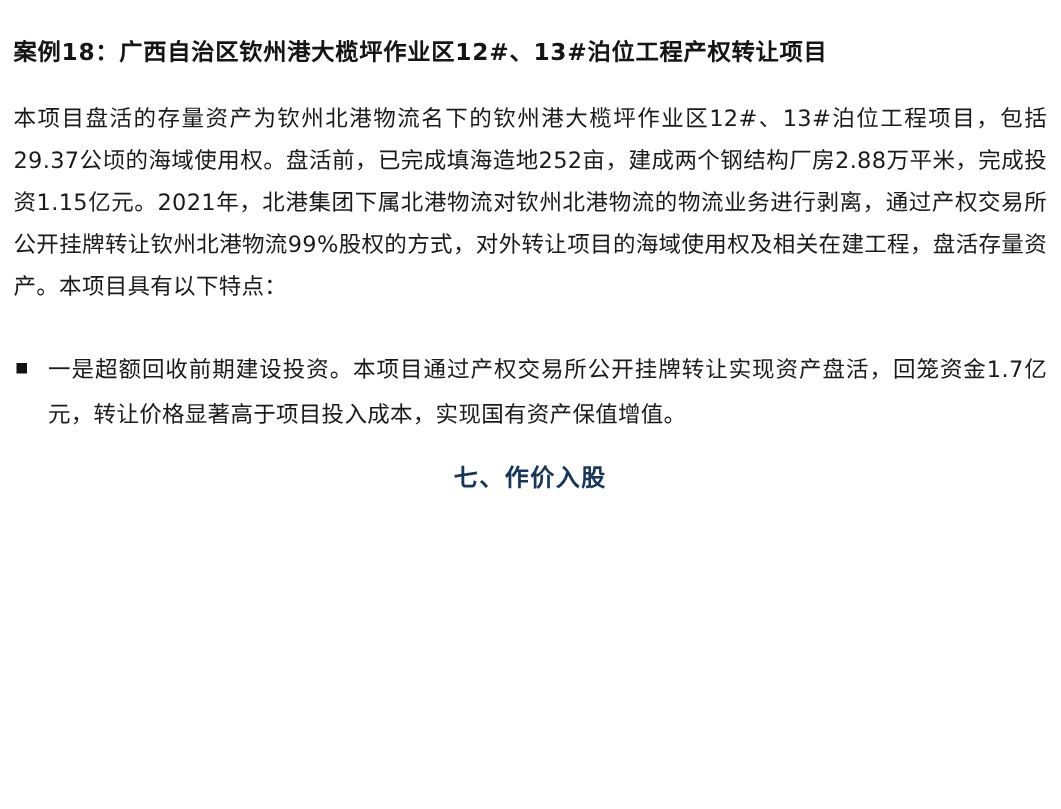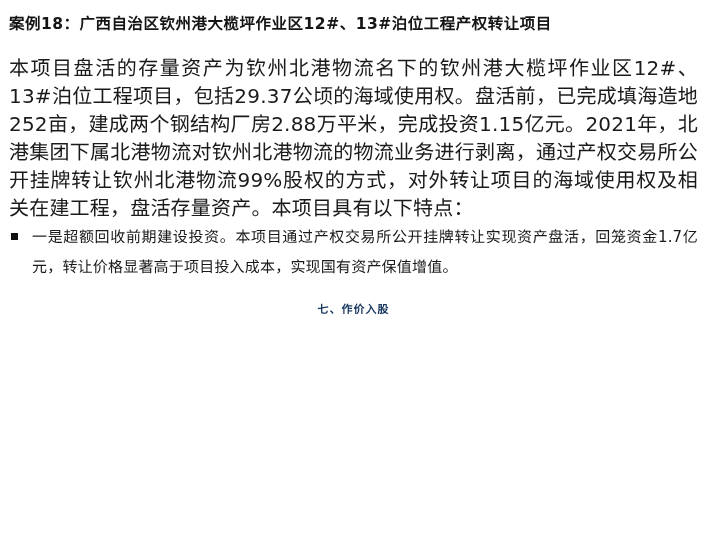--- a/index.html
+++ b/index.html
@@ -10,40 +10,41 @@
     width: 707px;
     height: 539px;
     background: #ffffff;
     overflow: hidden;
     font-family: "DejaVu Sans", "Liberation Sans", sans-serif;
   }
   .doc-page {
     box-sizing: border-box;
     width: 707px;
     height: 539px;
-    padding: 12px 9px 0 9px;
+    padding: 23px 9px 0 9px;
     background: #ffffff;
   }
   .doc-title {
     font-size: 15.5px;
     font-weight: bold;
     color: #151515;
     line-height: 24px;
     margin: 0 0 18px 0;
     letter-spacing: 0.5px;
   }
   .doc-paragraph {
-    font-size: 20px;
+    font-size: 15px;
     color: #1a1a1a;
     line-height: 28px;
     text-align: justify;
     margin: 0;
     letter-spacing: 0.2px;
   }
   .bullet-list {
+    margin-top: 26px;
   }
   .bullet-item {
     display: flex;
     align-items: flex-start;
     margin-bottom: 16px;
   }
   .bullet-marker-cell {
     flex: none;
     width: 23px;
     padding-top: 11px;
@@ -58,21 +59,21 @@
     flex: 1;
     font-size: 15px;
     color: #1a1a1a;
     line-height: 30px;
     text-align: justify;
     letter-spacing: 0.2px;
   }
   .section-heading {
     margin-top: 10px;
     text-align: center;
-    font-size: 11px;
+    font-size: 16px;
     font-weight: bold;
     color: #17365d;
     line-height: 24px;
     letter-spacing: 1px;
   }
 </style>
 </head>
 <body>
 
 <div class="doc-page">

